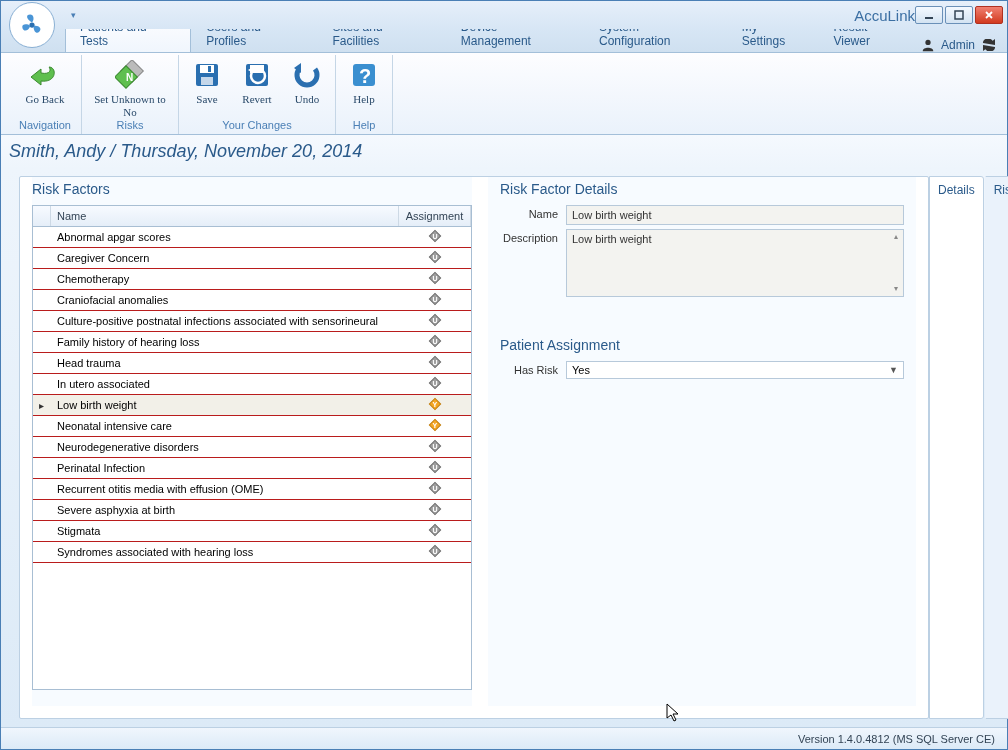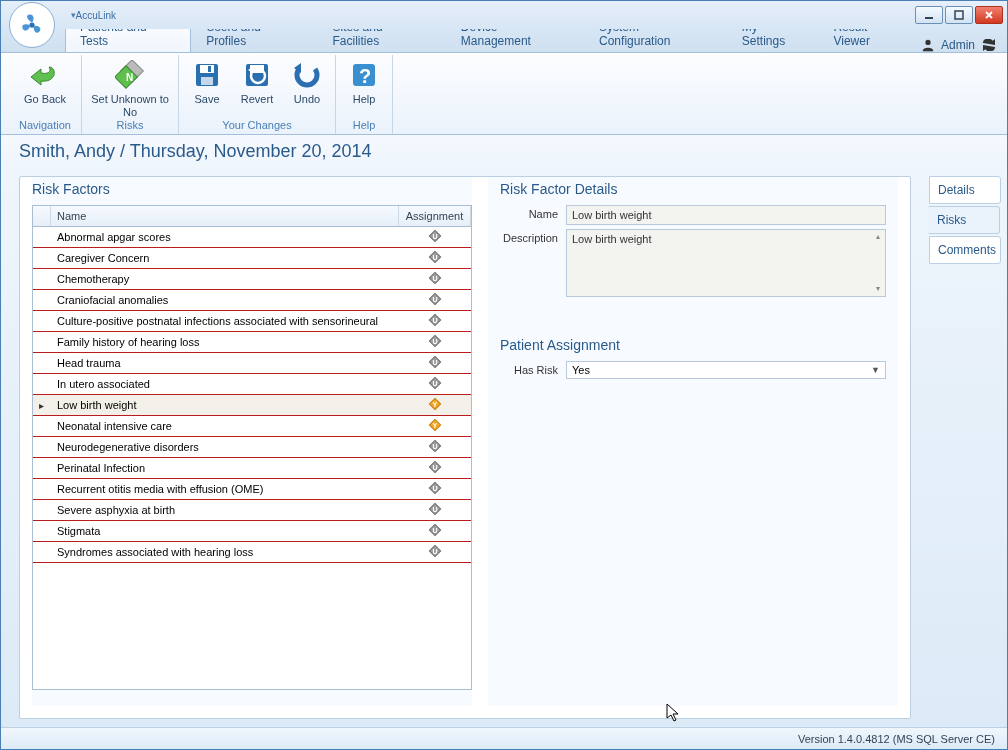--- a/index.html
+++ b/index.html
@@ -4,53 +4,53 @@
 <style>
 * { box-sizing: border-box; margin: 0; padding: 0; font-family: "Segoe UI", Tahoma, sans-serif; }
 body { background: #ffffff; font-size: 12px; user-select: none; }
 
 .window { width: 1008px; height: 750px; border: 1px solid #4a7fb5; display: flex; flex-direction: column; background: linear-gradient(#e8f1fb, #f7faff); }
 
 
 .titlebar { height: 28px; background: linear-gradient(#e6effa, #d7e6f5); display: flex; align-items: center; padding: 0 4px; position: relative; }
 .title-logo { width: 46px; height: 46px; background: #fff; border: 1px solid #8ab0d4; border-radius: 50%; display: flex; align-items: center; justify-content: center; position: relative; top: 10px; left: 4px; z-index: 10; }
 .title-logo svg { width: 28px; height: 28px; }
-.title-text { flex: 1; text-align: left; color: #3b6fa3; font-size: 10px; }
+.title-text { flex: 1; text-align: right; color: #3b6fa3; font-size: 15px; }
 .titlebar-qat { margin-left: 20px; color:#4a7fb5; font-size:9px; }
 .win-controls { display: flex; gap: 2px; }
 .win-btn { width: 28px; height: 18px; border: 1px solid #6a90b8; background: linear-gradient(#f4f9ff,#d3e3f2); display: flex; align-items: center; justify-content: center; font-size: 10px; color:#345; border-radius:2px;}
 .win-btn.close { background: linear-gradient(#f08070,#d23a1f); border-color:#b03020; color:#fff; font-weight:bold; }
 
 
 .ribbon-tabs { height: 24px; display: flex; align-items: flex-end; padding-left: 64px; background: linear-gradient(#d7e6f5,#cfe0f0); border-bottom: 1px solid #a3bfd9; }
 .ribbon-tab { padding: 4px 14px; color: #2a5a8a; font-size: 12px; cursor: pointer; border: 1px solid transparent; border-bottom: none; }
 .ribbon-tab.active { background: linear-gradient(#fdfdff, #f0f6fd); border-color: #a3bfd9; border-top-left-radius: 3px; border-top-right-radius: 3px; }
 .ribbon-right { margin-left: auto; display: flex; align-items: center; padding-right: 10px; gap: 6px; color:#2a5a8a; }
 .user-icon { width:14px; height:14px; }
 
 
 .ribbon-body { height: 82px; background: linear-gradient(#fdfdff, #eaf2fb); border-bottom: 1px solid #a3bfd9; display: flex; padding: 2px 8px 0 8px; }
 .ribbon-group { display: flex; flex-direction: column; align-items: center; border-right: 1px solid #c5d6e6; padding: 0 8px 2px 8px; }
 .ribbon-group-body { display: flex; flex: 1; align-items: flex-start; gap: 8px; padding-top:4px; }
 .ribbon-group-label { font-size: 11px; color: #4a7fb5; padding: 1px 0; }
 .ribbon-btn { display: flex; flex-direction: column; align-items: center; width: 56px; cursor: pointer; text-align: center; }
 .ribbon-btn.wide { width: 80px; }
 .ribbon-btn-icon { width: 32px; height: 32px; display: flex; align-items: center; justify-content: center; }
-.ribbon-btn-label { font-size: 11px; color: #2a4a6a; line-height: 1.15; margin-top: 2px; }
-
-
-.breadcrumb { padding: 6px 18px; font-size: 18px; color: #2a5a8a; background: linear-gradient(#f5f9fe,#eef5fc); }
+.ribbon-btn-label { font-size: 11px; color: #2a4a6a; line-height: 1.15; margin-top: 2px; font-family: Liberation Serif, serif; }
+
+
+.breadcrumb { padding: 6px 8px; font-size: 18px; color: #2a5a8a; background: linear-gradient(#f5f9fe,#eef5fc); font-style: italic; }
 
 
 .content { flex: 1; display: flex; padding: 8px 6px 8px 18px; background: linear-gradient(#eef5fc,#dceaf7); position: relative; }
 .panel-left { width: 440px; background: #f7fbff; display: flex; flex-direction: column; }
 .panel-right { flex: 1; background: #f7fbff; padding: 0 12px; border-left:none; }
 .panel-left, .panel-right { }
 
-.side-tabs { width: 72px; display: flex; flex-direction: column; gap: 2px; margin-left:18px; }
+.side-tabs { width: 72px; display: flex; flex-direction: row; gap: 2px; margin-left:0; }
 .side-tab { padding: 6px 8px; font-size: 12px; color: #2a5a8a; border: 1px solid #bcd0e3; background: #fff; cursor: pointer; border-radius: 0 3px 3px 0; }
 .side-tab.active { background: #eaf2fb; border-left-color:#eaf2fb; position:relative; left:-1px; }
 
 .pane { border: 1px solid #bcd0e3; background: #fff; border-radius: 2px; padding: 0 12px 12px 12px; height: 100%; }
 .pane-outer { flex:1; }
 
 .section-title { color: #2a5a8a; font-size: 14px; padding: 4px 0 8px 0; }
 
 
 .grid { border: 1px solid #a8bed3; font-size: 11px; height: 485px; overflow:hidden; background:#fff; }

